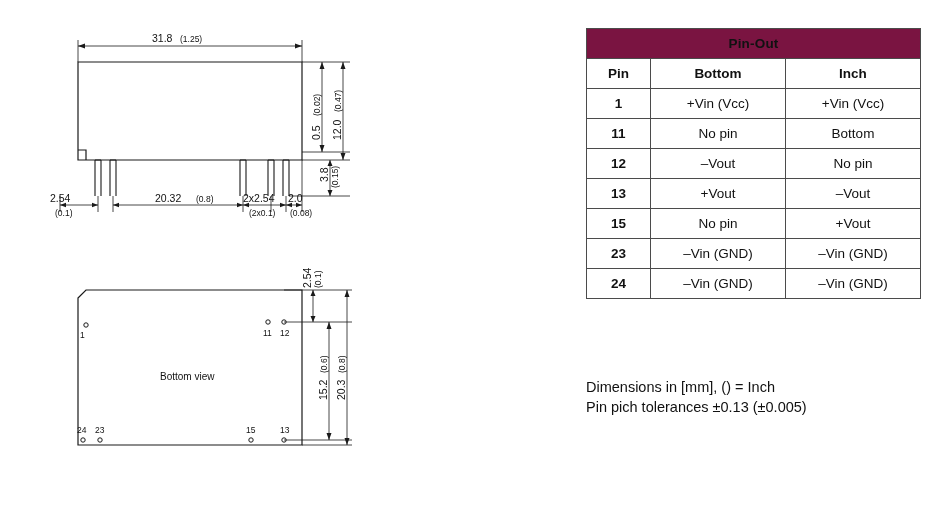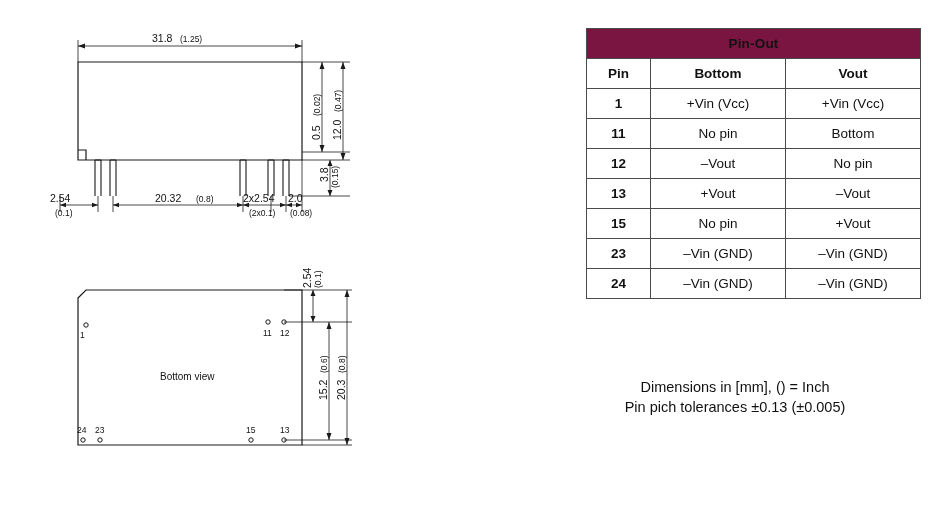--- a/index.html
+++ b/index.html
@@ -66,27 +66,26 @@
     height: 27px;
   }
   col.c-pin { width: 64px; }
   col.c-single { width: 135px; }
   col.c-dual { width: 135px; }
   td.pin-col { font-weight: bold; }
 
   
   .notes {
     position: absolute;
-    left: 560px;
+    left: 586px;
     top: 378px;
     width: 350px;
     font-size: 14.5px;
     line-height: 19.5px;
     color: #111;
-    text-align: center;
   }
   .notes div { white-space: nowrap; }
 
   
   text {
     font-family: "Liberation Sans", sans-serif;
     fill: #111;
   }
   .dim { font-size: 10.5px; }
   .dimsm { font-size: 8.5px; }
@@ -249,21 +248,21 @@
           <col class="c-single">
           <col class="c-dual">
       </colgroup>
       <thead>
         <tr class="title-row">
           <th colspan="3">Pin-Out</th>
         </tr>
         <tr class="head-row">
           <th>Pin</th>
           <th>Bottom</th>
-          <th>Vout</th>
+          <th>Inch</th>
         </tr>
       </thead>
       <tbody>
         <tr>
           <td class="pin-col">1</td>
           <td>+Vin (Vcc)</td>
           <td>+Vin (Vcc)</td>
         </tr>
         <tr>
           <td class="pin-col">11</td>

